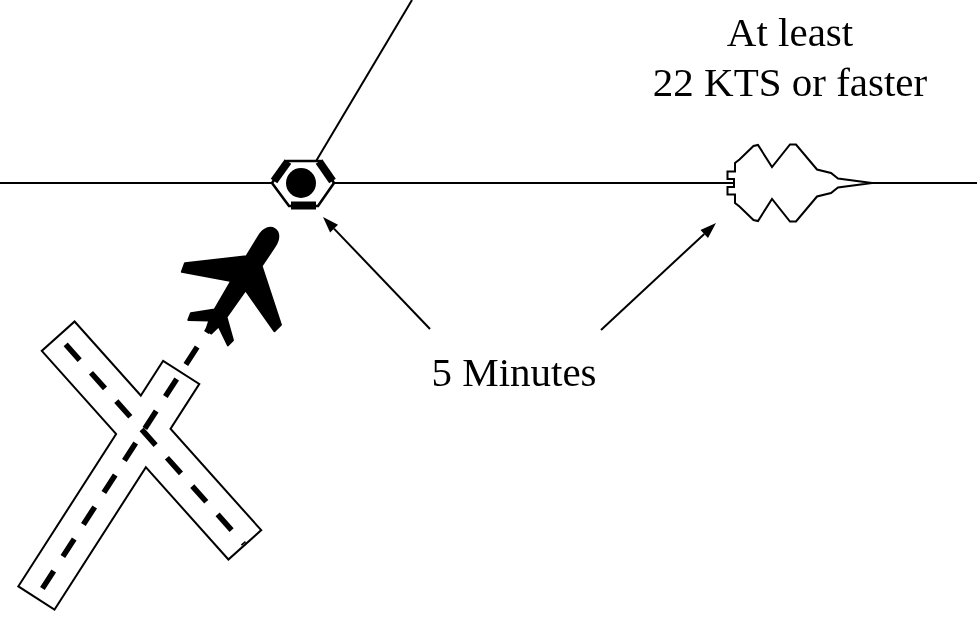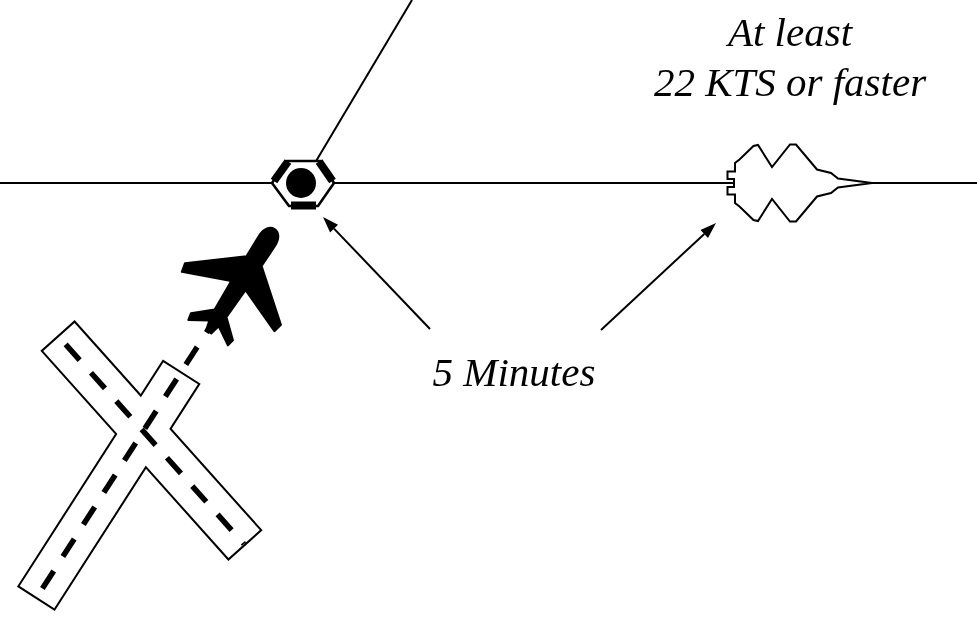--- a/index.html
+++ b/index.html
@@ -1,21 +1,20 @@
 <!DOCTYPE html>
 <html style="--ink: #000000; --bg: #ffffff;"><head>
 <meta charset="utf-8">
 <style>
   :root { --ink:#000000; --bg:#ffffff; }
   html,body { margin:0; padding:0; background:var(--bg); }
   .stage {
     position:relative; width:977px; height:617px;
     background:var(--bg); overflow:hidden;
     font-family:"Liberation Serif","DejaVu Serif",serif;
-    font-style:italic;
   }
   svg text {
     font-family:"Liberation Serif","DejaVu Serif",serif;
     fill:var(--ink);
   }
   .thin-line   { stroke:var(--ink); stroke-width:2; fill:none; }
   .rw-stroke   { stroke:var(--ink); stroke-width:4; fill:var(--bg); }
   .rw-fill     { stroke:none; fill:var(--bg); }
   .center-dash { stroke:var(--ink); stroke-width:5.5; fill:none;
                  stroke-dasharray:21 17; stroke-dashoffset:28; }

